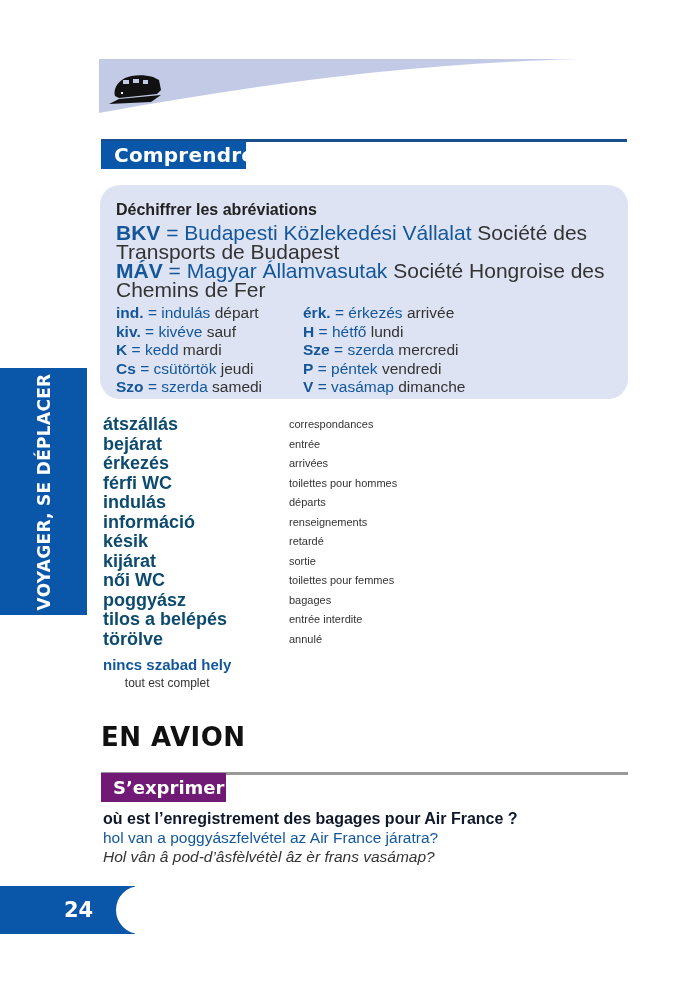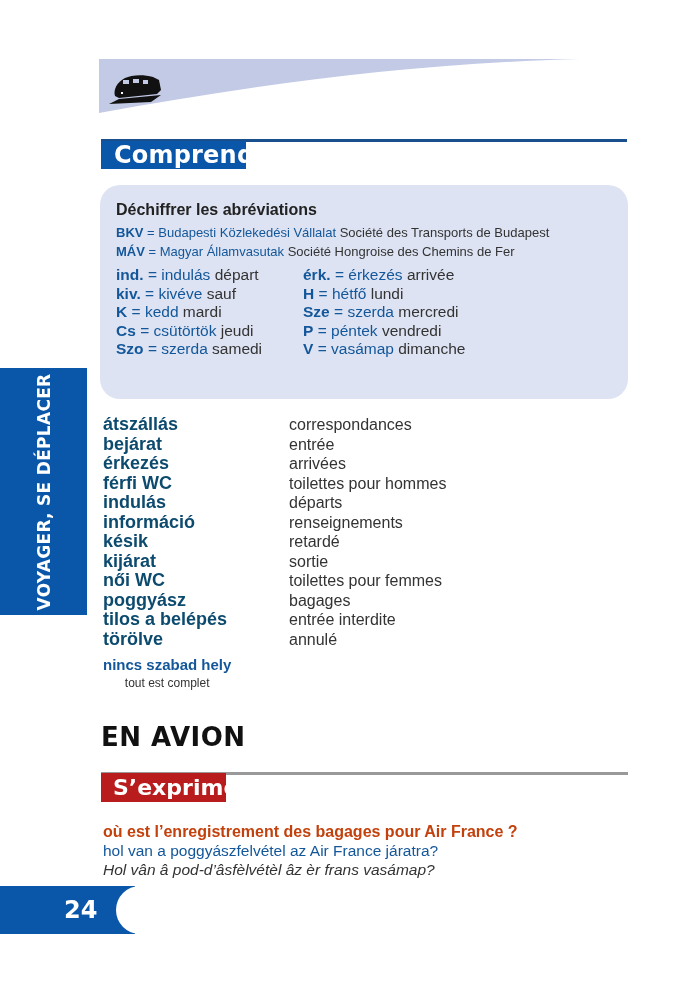--- a/index.html
+++ b/index.html
@@ -2,54 +2,54 @@
 <html><head>
 <meta charset="utf-8">
 <style>
   html, body { margin:0; padding:0; }
   body { width:700px; height:990px; position:relative; background:#ffffff; overflow:hidden;
          font-family:"Liberation Sans", sans-serif; color:#333333; }
   .abs { position:absolute; }
   .swoosh { left:99px; top:58px; width:480px; height:56px; }
   .rule-blue { left:101px; top:139px; width:526px; height:3px; background:#1a4f8e; }
   .hdr-blue { left:101px; top:141px; width:145px; height:28px; background:#0a56a8; color:#fff;
-              font-family:"DejaVu Sans", sans-serif; font-weight:bold; font-size:24px;
+              font-family:"DejaVu Sans", sans-serif; font-weight:bold; font-size:20px;
               line-height:28px; padding-left:13px; box-sizing:border-box; letter-spacing:0.2px; }
   .abbr-box { left:100px; top:185px; width:528px; height:214px; background:#dde3f2;
               border-radius:20px; box-sizing:border-box; padding:14px 0 16px 16px; }
   .abbr-title { font-size:16px; font-weight:bold; color:#222; line-height:22px; margin-bottom:2px; }
-  .abbr-line { font-size:13px; line-height:19px; color:#333; }
+  .abbr-line { font-size:21px; line-height:19px; color:#333; }
   .blue { color:#13579a; }
   .b { font-weight:bold; }
   .grid2 { display:grid; grid-template-columns:187px auto; margin-top:5px; }
   .grid2 div { font-size:15.5px; line-height:18.5px; white-space:nowrap; }
   .vocab { left:103px; top:415px; }
   .vrow { display:flex; height:19.5px; line-height:19.5px; }
   .vhu { width:186px; font-weight:bold; color:#0c4a6e; font-size:18px; }
-  .vfr { font-size:16px; color:#333; }
+  .vfr { font-size:11px; color:#333; }
   .nincs { left:103px; top:655px; }
   .nincs .hu { font-weight:bold; color:#13579a; font-size:15px; line-height:19px; }
   .nincs .fr { font-size:12px; color:#333; line-height:19px;text-align:center; }
   .section-title { left:101px; top:722px; font-family:"DejaVu Sans", sans-serif; font-weight:bold;
                    font-size:26px; color:#111; letter-spacing:0.5px; }
   .rule-gray { left:101px; top:772px; width:527px; height:3px; background:#999999; }
-  .hdr-gray { left:101px; top:773px; width:125px; height:29px; background:#b91c1c; color:#fff;
-              font-family:"DejaVu Sans", sans-serif; font-weight:bold; font-size:22px; line-height:29px;
+  .hdr-gray { left:101px; top:773px; width:125px; height:29px; background:#701a75; color:#fff;
+              font-family:"DejaVu Sans", sans-serif; font-weight:bold; font-size:18px; line-height:29px;
               padding-left:12px; box-sizing:border-box; }
   .phrase { left:103px; top:809px; }
-  .ph-fr { font-weight:bold; font-size:16px; color:#c2410c; line-height:19px;margin-top:13px; }
+  .ph-fr { font-weight:bold; font-size:16px; color:#0f172a; line-height:19px; }
   .ph-hu { font-size:15.5px; color:#13579a; line-height:19px; }
   .ph-pr { font-size:15.5px; color:#333; font-style:italic; line-height:19px; }
   .side-tab { left:0; top:368px; width:87px; height:247px; background:#0a56a8; }
   .side-tab span { position:absolute; left:50%; top:50%; transform:translate(-50%,-50%) rotate(-90deg);
                    white-space:nowrap; color:#fff; font-weight:bold; font-size:17px; font-family:"DejaVu Sans", sans-serif; letter-spacing:0.3px; }
   .page-tab { left:0; top:886px; width:135px; height:48px; background:#0a56a8; }
   .page-tab .cut { position:absolute; left:116px; top:0; width:48px; height:48px; border-radius:50%; background:#fff; }
   .page-tab .num { position:absolute; left:64px; top:0; line-height:48px; color:#fff; font-weight:bold;
-                   font-size:24px; font-family:"DejaVu Sans", sans-serif; }
+                   font-size:21px; font-family:"DejaVu Sans", sans-serif; }
 </style>
 </head>
 <body>
 
 <svg class="abs swoosh" viewBox="0 0 480 56">
   <path d="M0 1 L480 1 C300 6 150 28 0 55 Z" fill="#c3cae6"></path>
   <g transform="translate(8,10)">
     <path d="M8 28 C6 22 10 14 18 10 C24 7 36 6 46 9 L52 12 L54 22 L50 26 L12 30 Z" fill="#111"></path>
     <rect x="16" y="12" width="6" height="4" fill="#c3cae6"></rect>
     <rect x="26" y="11" width="6" height="4" fill="#c3cae6"></rect>

